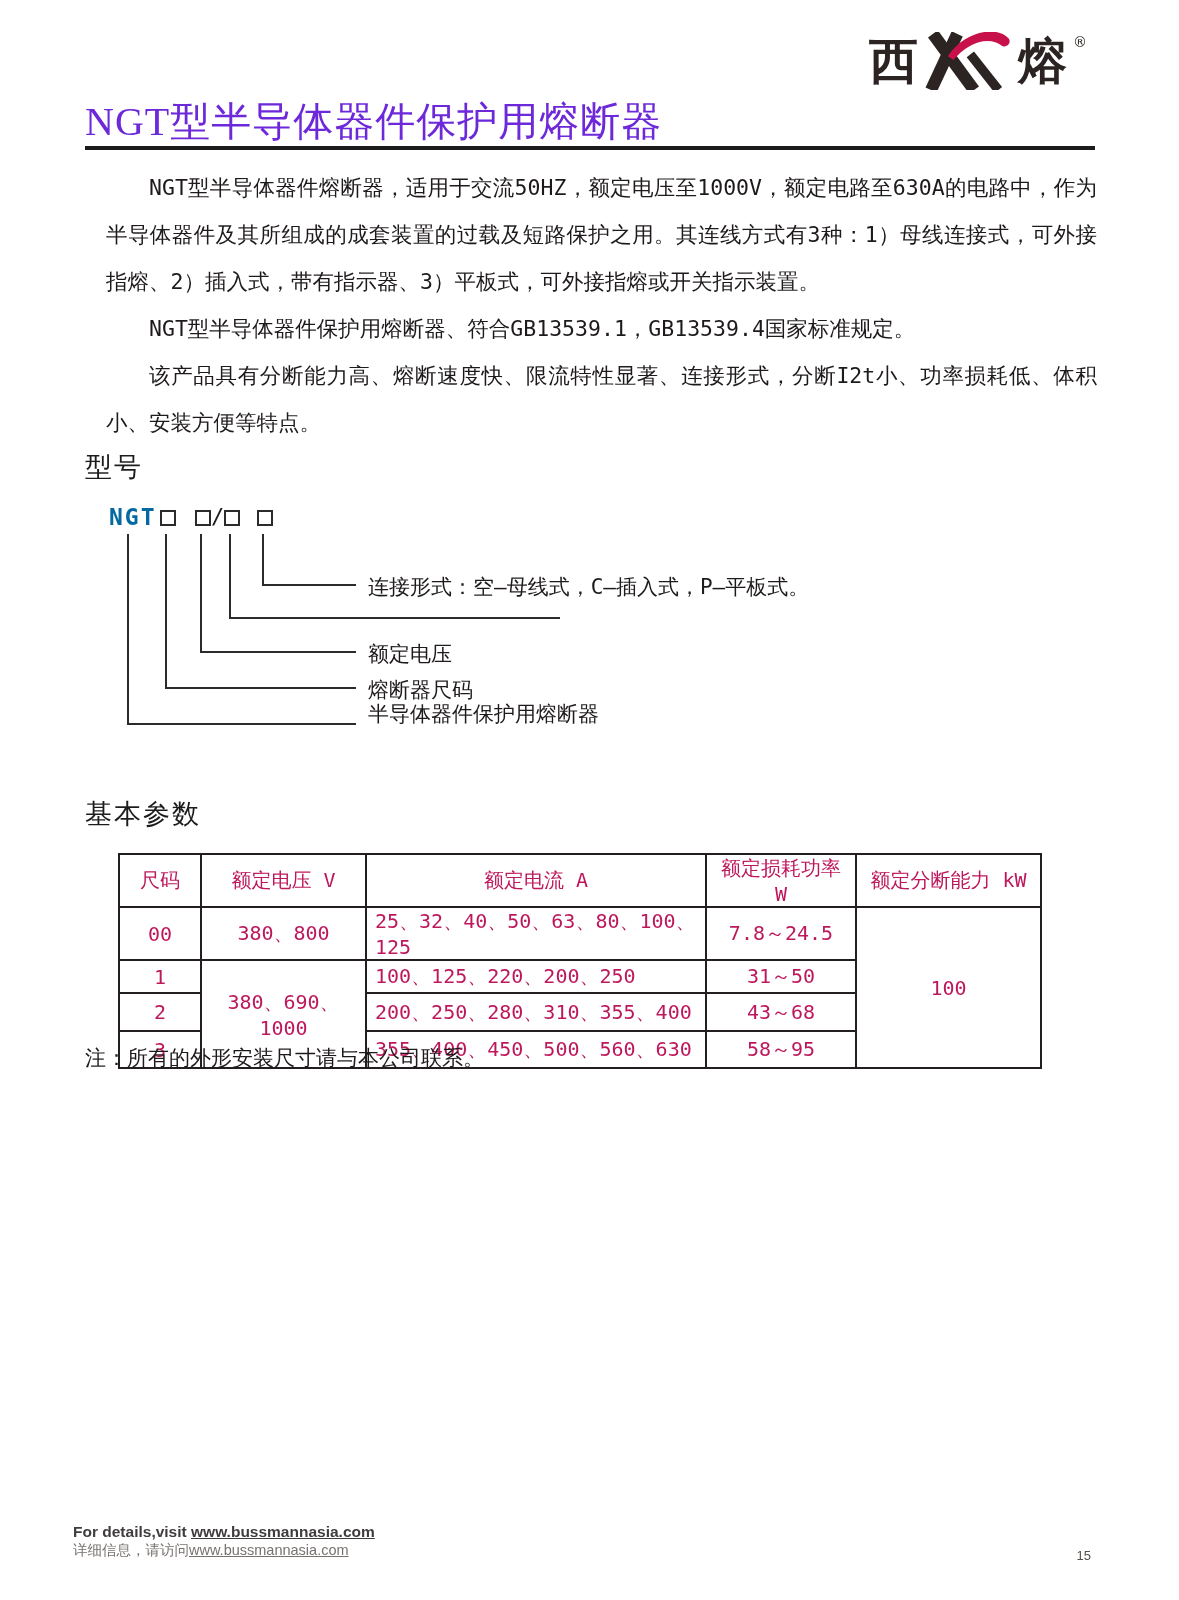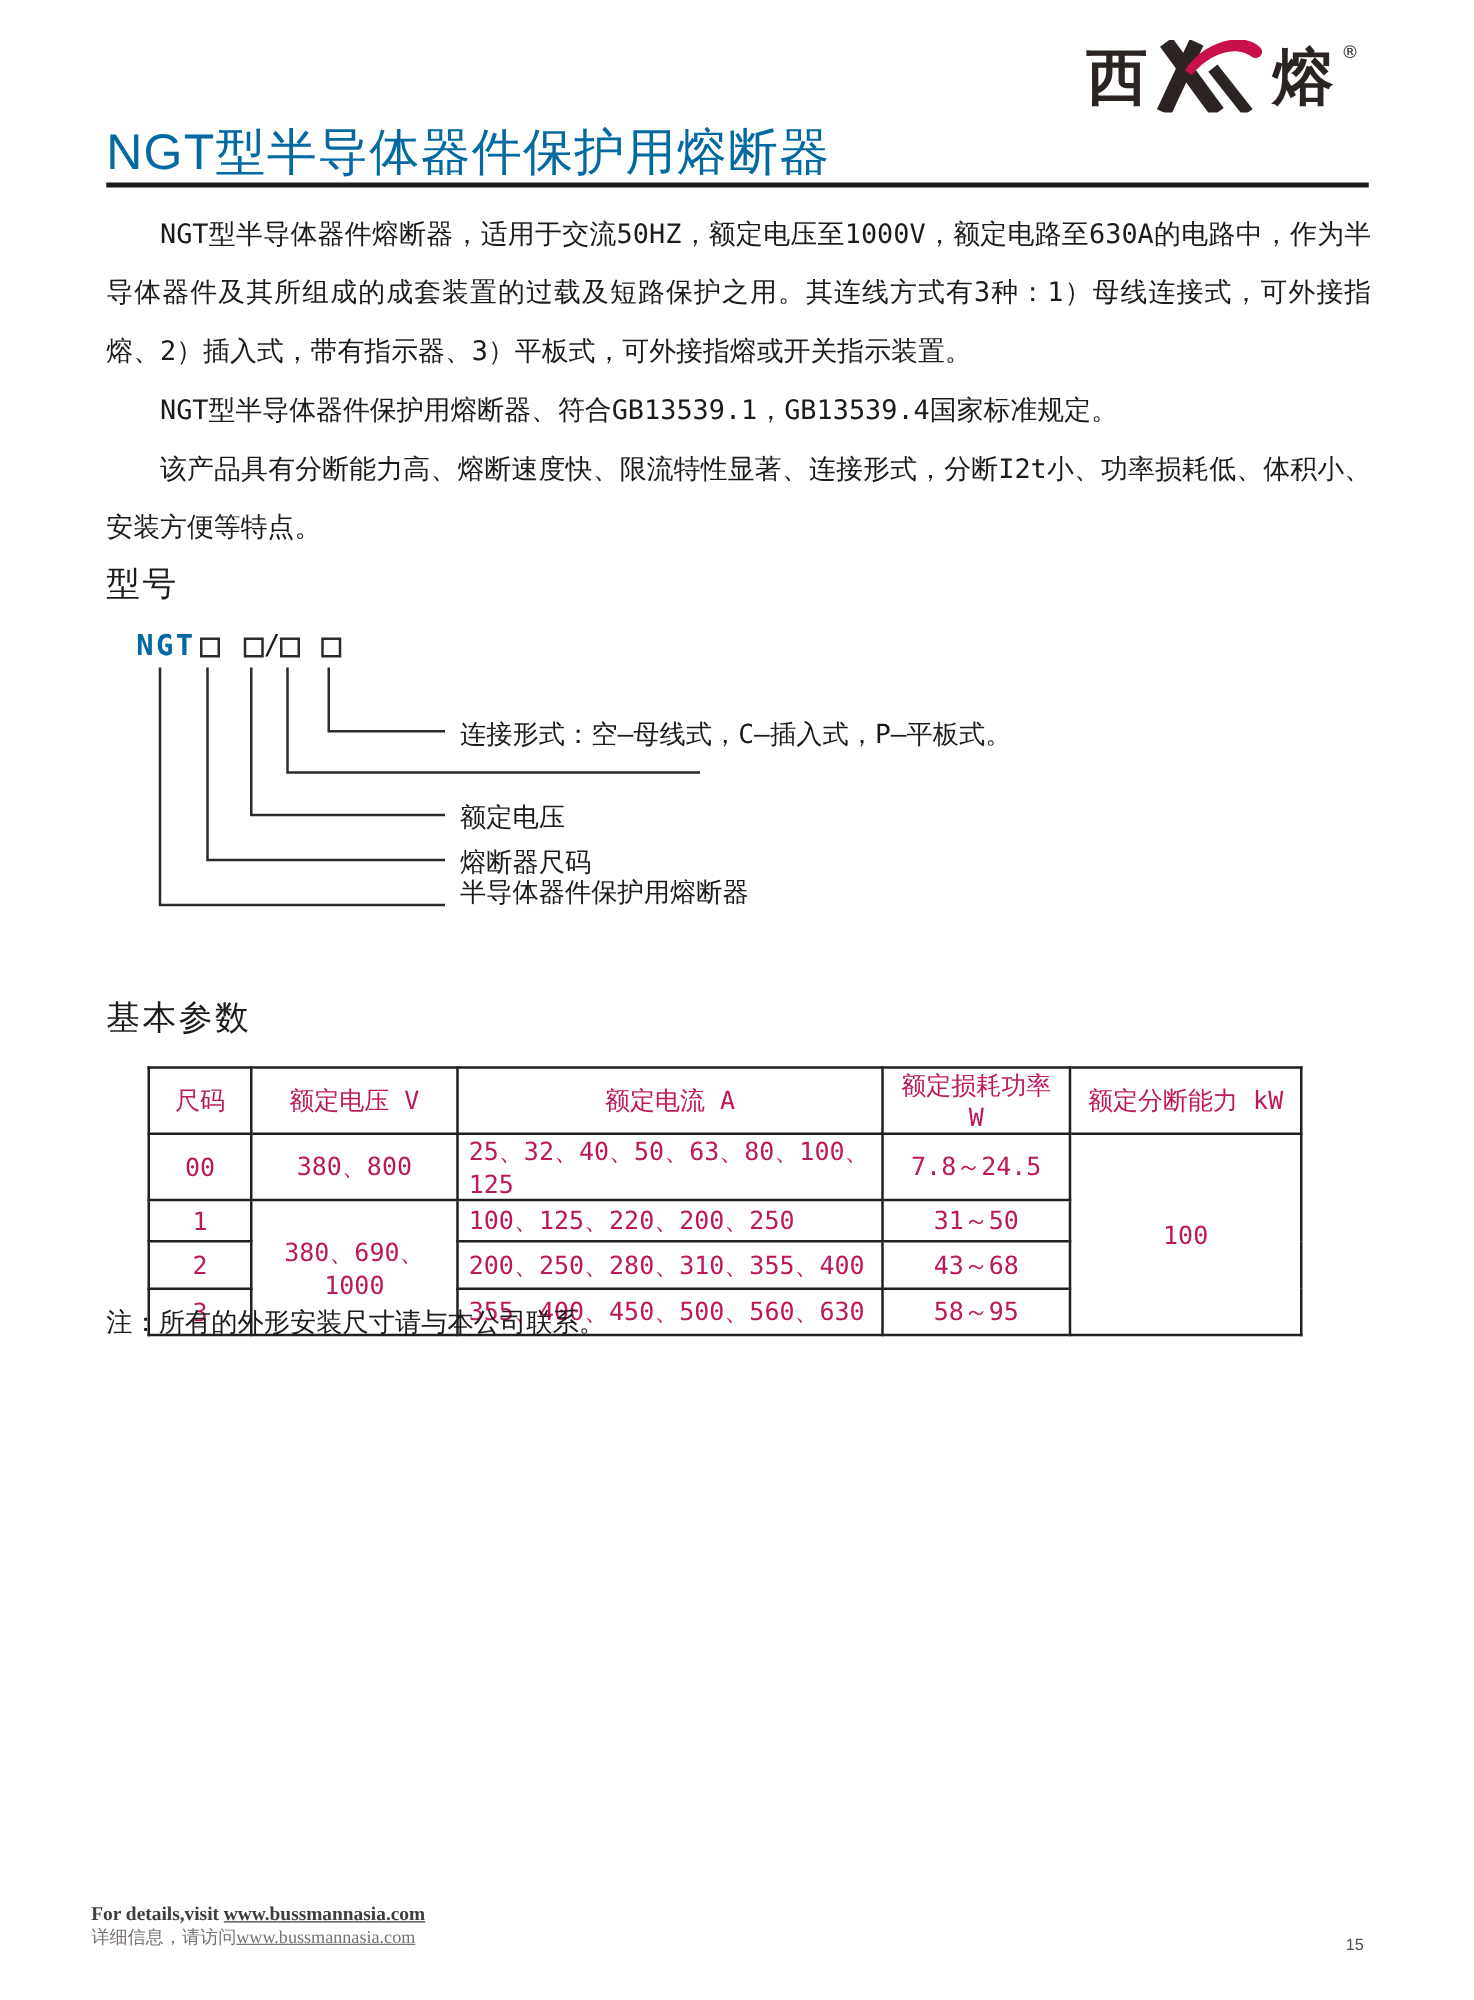--- a/index.html
+++ b/index.html
@@ -24,36 +24,36 @@
     line-height:1;
   }
   .logo .reg {
     font-size:14px; color:#2b2422; align-self:flex-start;
     margin-top:2px; margin-left:2px; font-weight:400;
   }
   
   .title {
     position:absolute; left:85px; top:94px; width:1010px;
     font-size:40px; font-weight:500; letter-spacing:1px;
-    color:#0369a1;
-    font-family:Liberation Sans, sans-serif;
+    color:#6d28d9;
+    font-family:Liberation Serif, serif;
   }
   .title-rule {
     position:absolute; left:85px; top:146px; width:1010px; height:4px;
     background:#1c1c1c;
   }
   
   .intro {
     position:absolute; left:85px; top:164px; width:1012px;
     font-size:21.5px; line-height:47px;
     text-align:justify;
     color:#1e1a1b;
     font-family:"DejaVu Sans Mono","Liberation Mono",monospace;
   }
-  .intro p { text-indent:2em; }
+  .intro p { text-indent:2em;margin-left:21px; }
   
   .section-heading {
     position:absolute; left:85px;
     font-size:27px; font-weight:500; letter-spacing:2px;
     color:#1c1c1c;
   }
   #model-heading { top:449px; }
   #params-heading { top:796px; }
   
   .diagram { position:absolute; left:0; top:500px; width:1179px; height:250px; }
@@ -94,21 +94,21 @@
   .params-table td.left { text-align:left; padding-left:8px; }
   
   .note {
     position:absolute; left:85px; top:1044px;
     font-size:21px; color:#1e1a1b;
     font-family:"DejaVu Sans Mono","Liberation Mono",monospace;
   }
   
   .footer {
     position:absolute; left:73px; top:1522px;
-    font-family:Liberation Serif, serif;
+    font-family:Liberation Sans, sans-serif;
   }
   .footer .en { font-size:15.5px; font-weight:600; color:#3f3c3d; line-height:19px; }
   .footer .zh { font-size:14.5px; font-weight:400; color:#77726f; line-height:19px; }
   .footer a { color:inherit; text-decoration:underline; }
   .page-number {
     position:absolute; right:88px; top:1548px;
     font-size:13px; color:#55504e;
     font-family:"Liberation Sans","DejaVu Sans",sans-serif;
   }
 </style>

